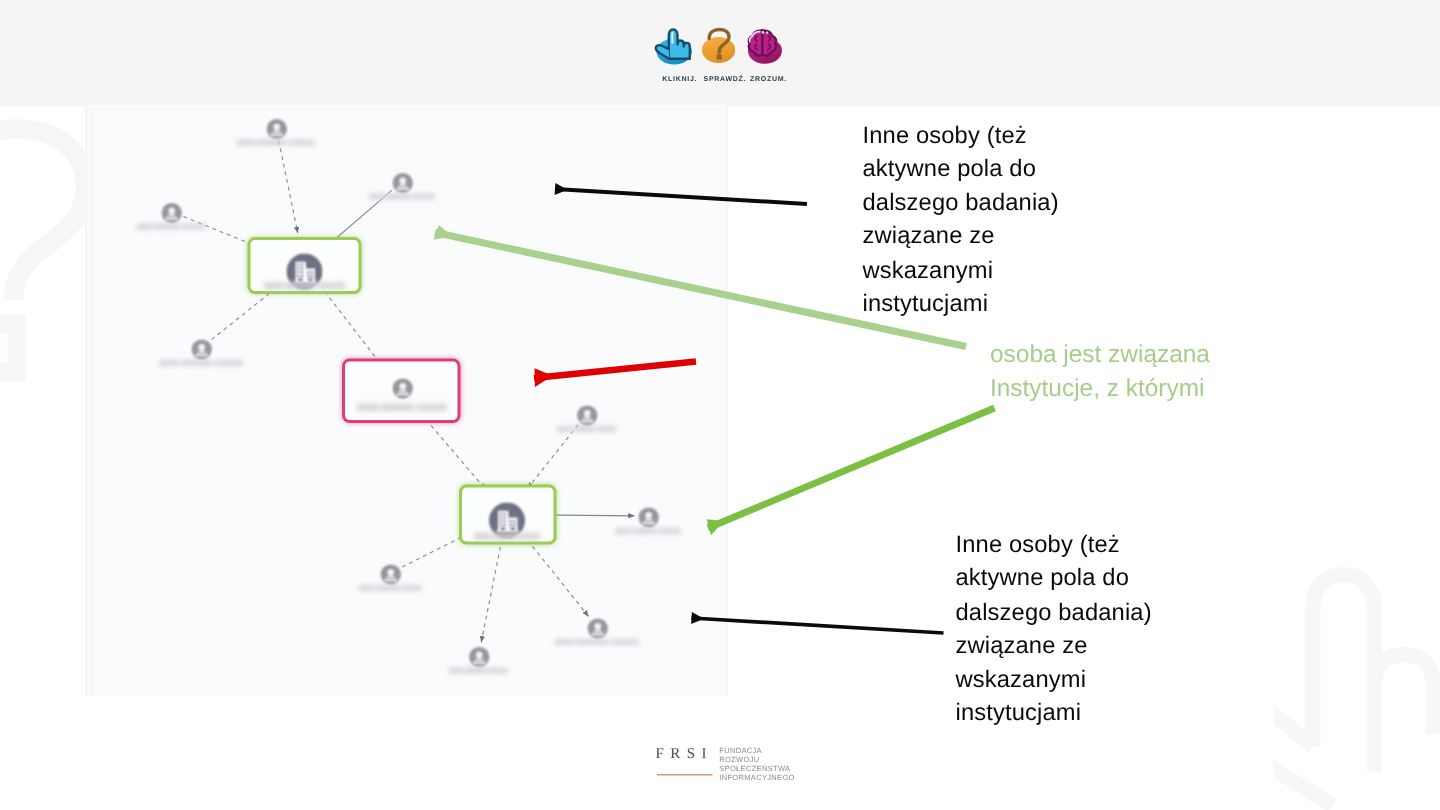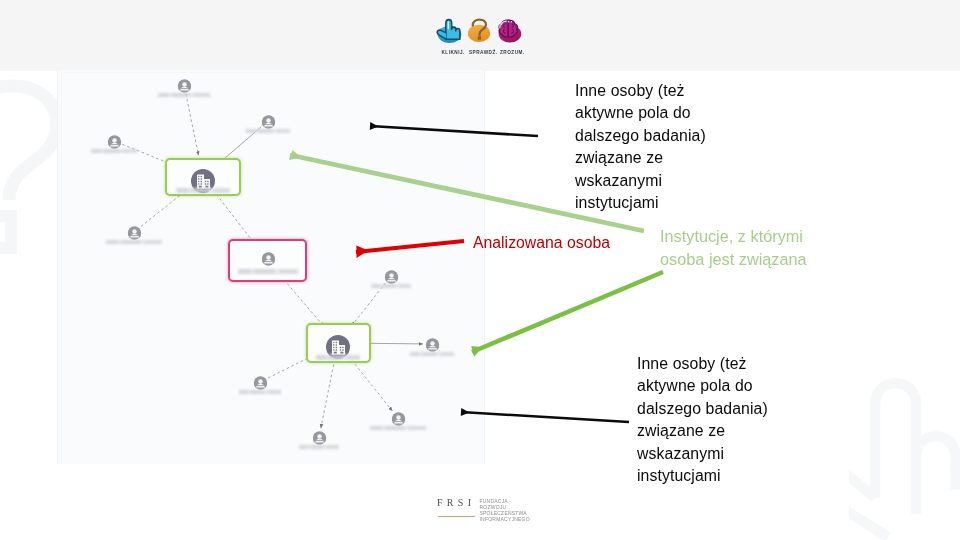--- a/index.html
+++ b/index.html
@@ -325,24 +325,23 @@
   </svg>
 
   <div class="callout c-black" id="txt1">
     <div>Inne osoby (też</div>
     <div>aktywne pola do</div>
     <div>dalszego badania)</div>
     <div>związane ze</div>
     <div>wskazanymi</div>
     <div>instytucjami</div>
   </div>
-  <div class="callout c-red" id="txt-red">Analizowana osoba</div>
   <div class="callout c-green" id="txt-green">
+    <div>osoba jest związana</div>
     <div>Instytucje, z którymi</div>
-    <div>osoba jest związana</div>
   </div>
   <div class="callout c-black" id="txt2">
     <div>Inne osoby (też</div>
     <div>aktywne pola do</div>
     <div>dalszego badania)</div>
     <div>związane ze</div>
     <div>wskazanymi</div>
     <div>instytucjami</div>
   </div>
 

